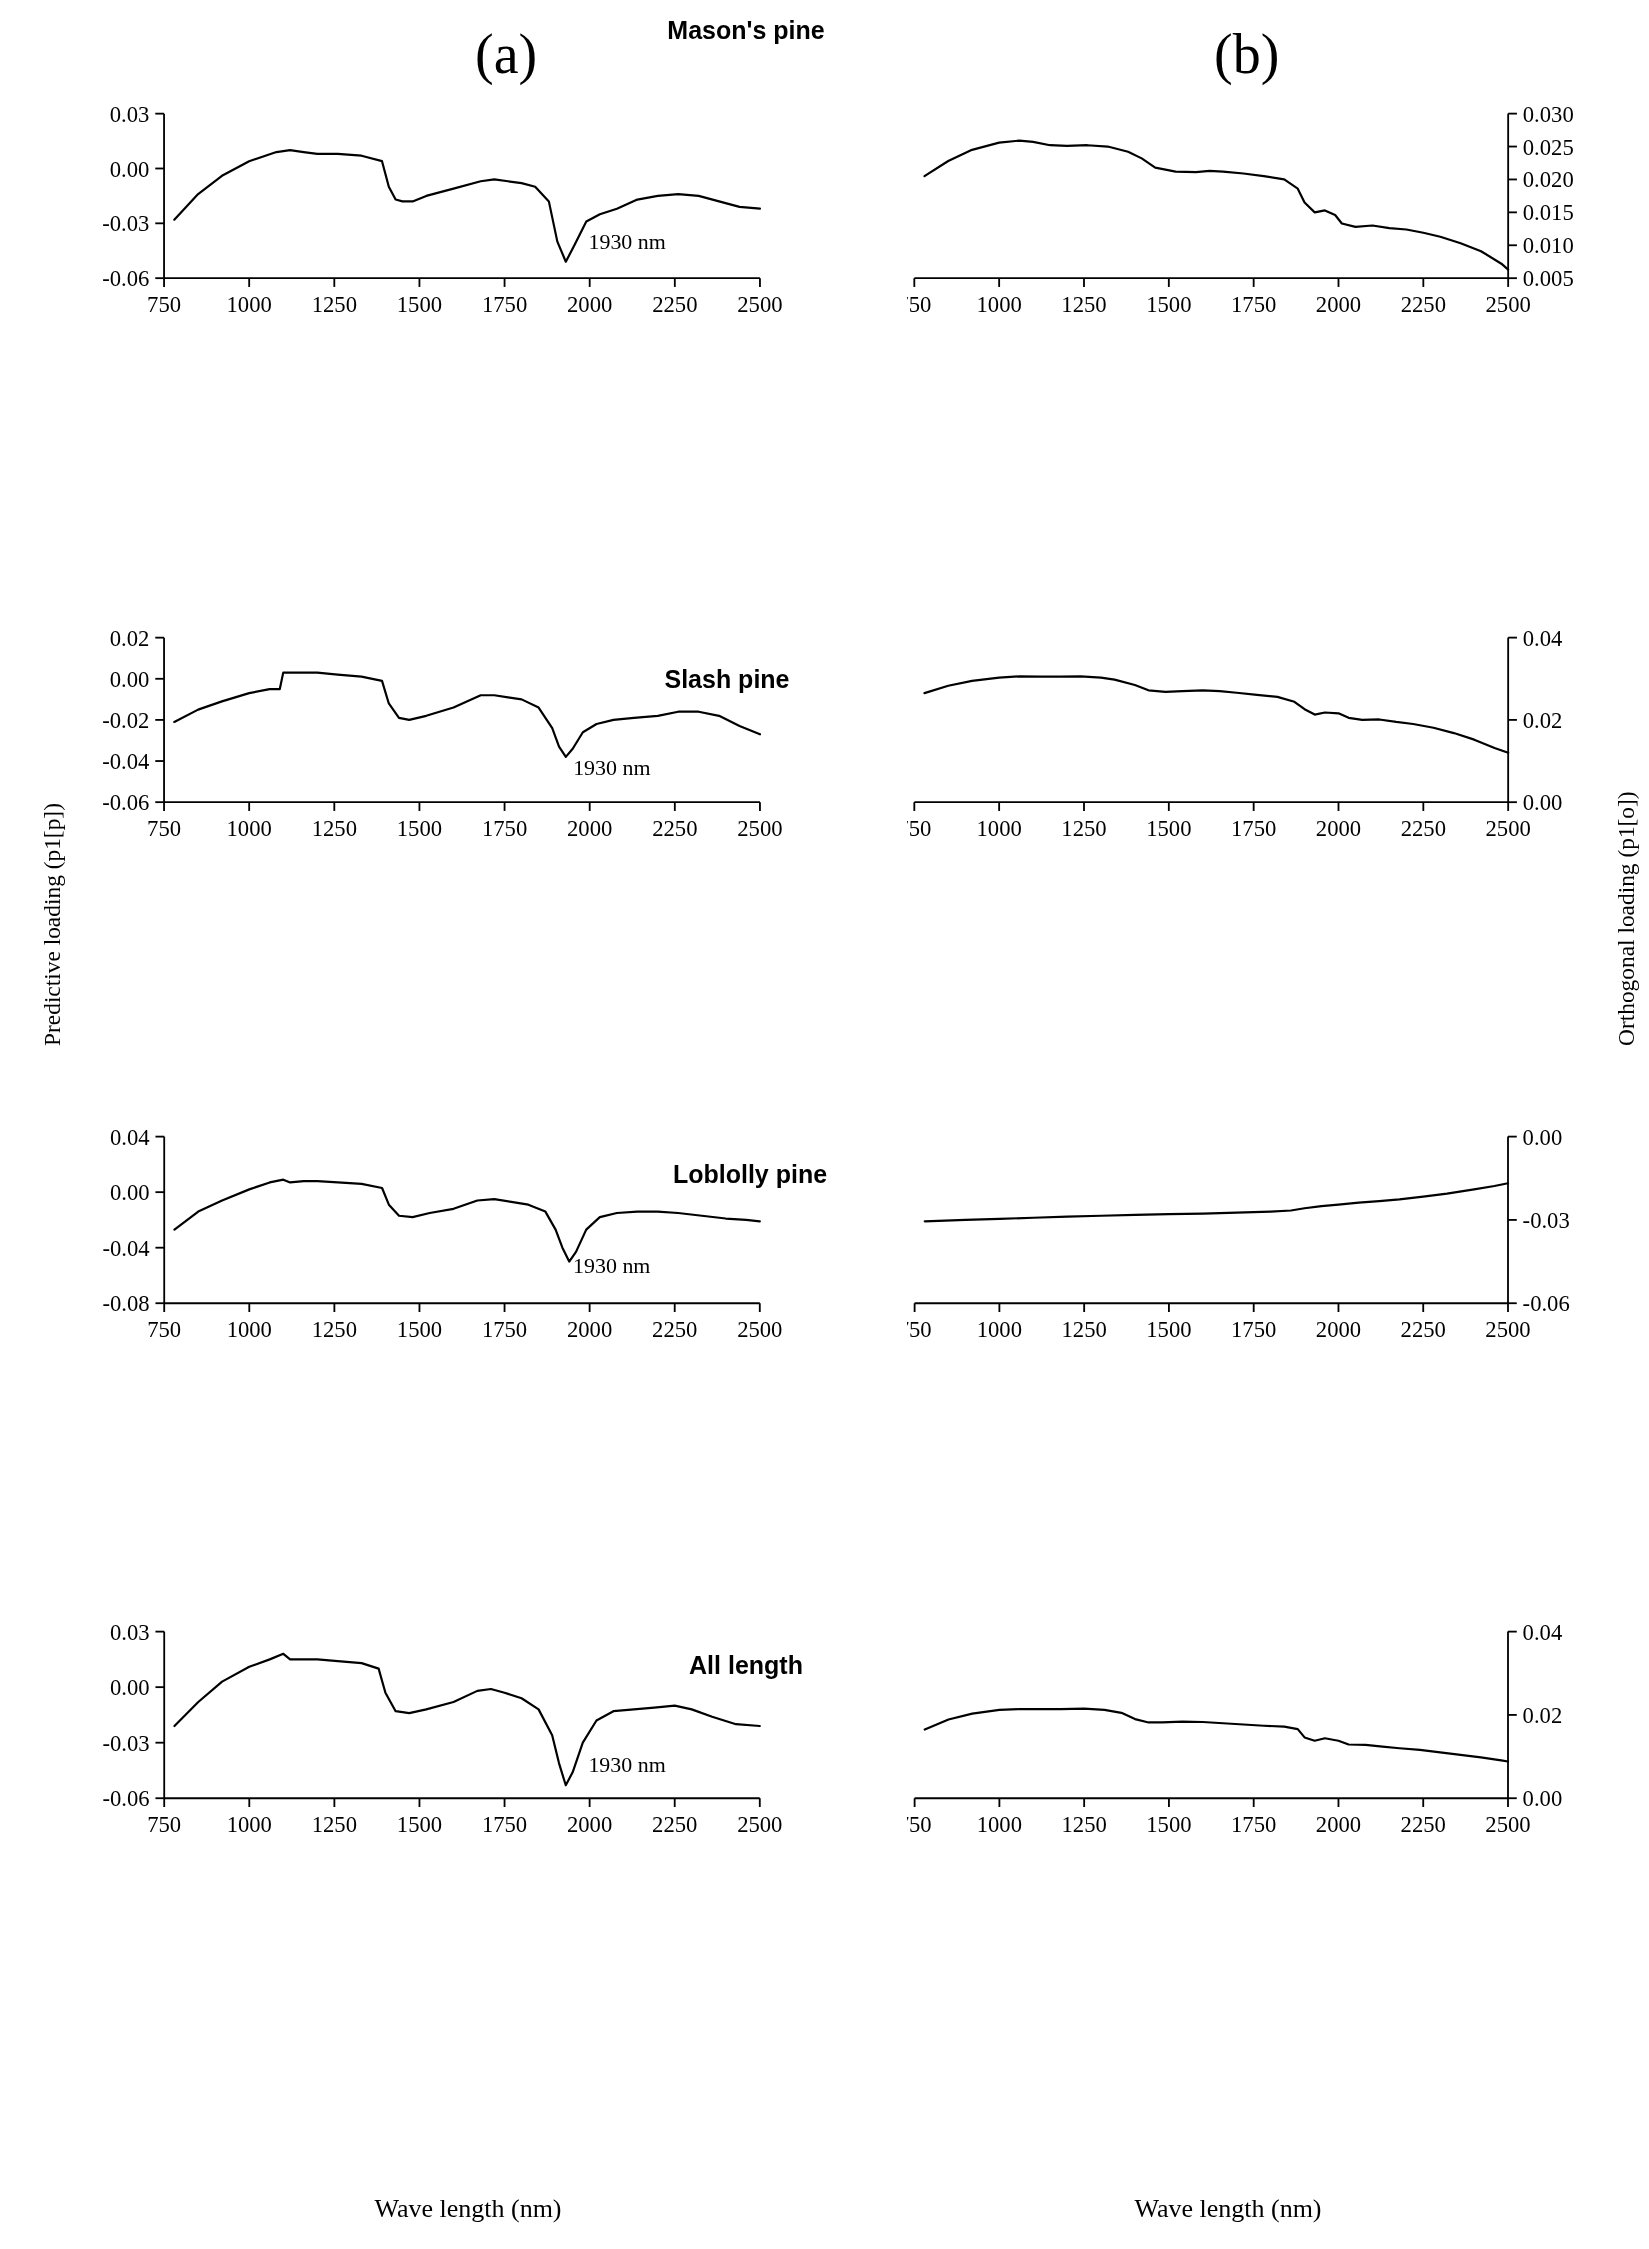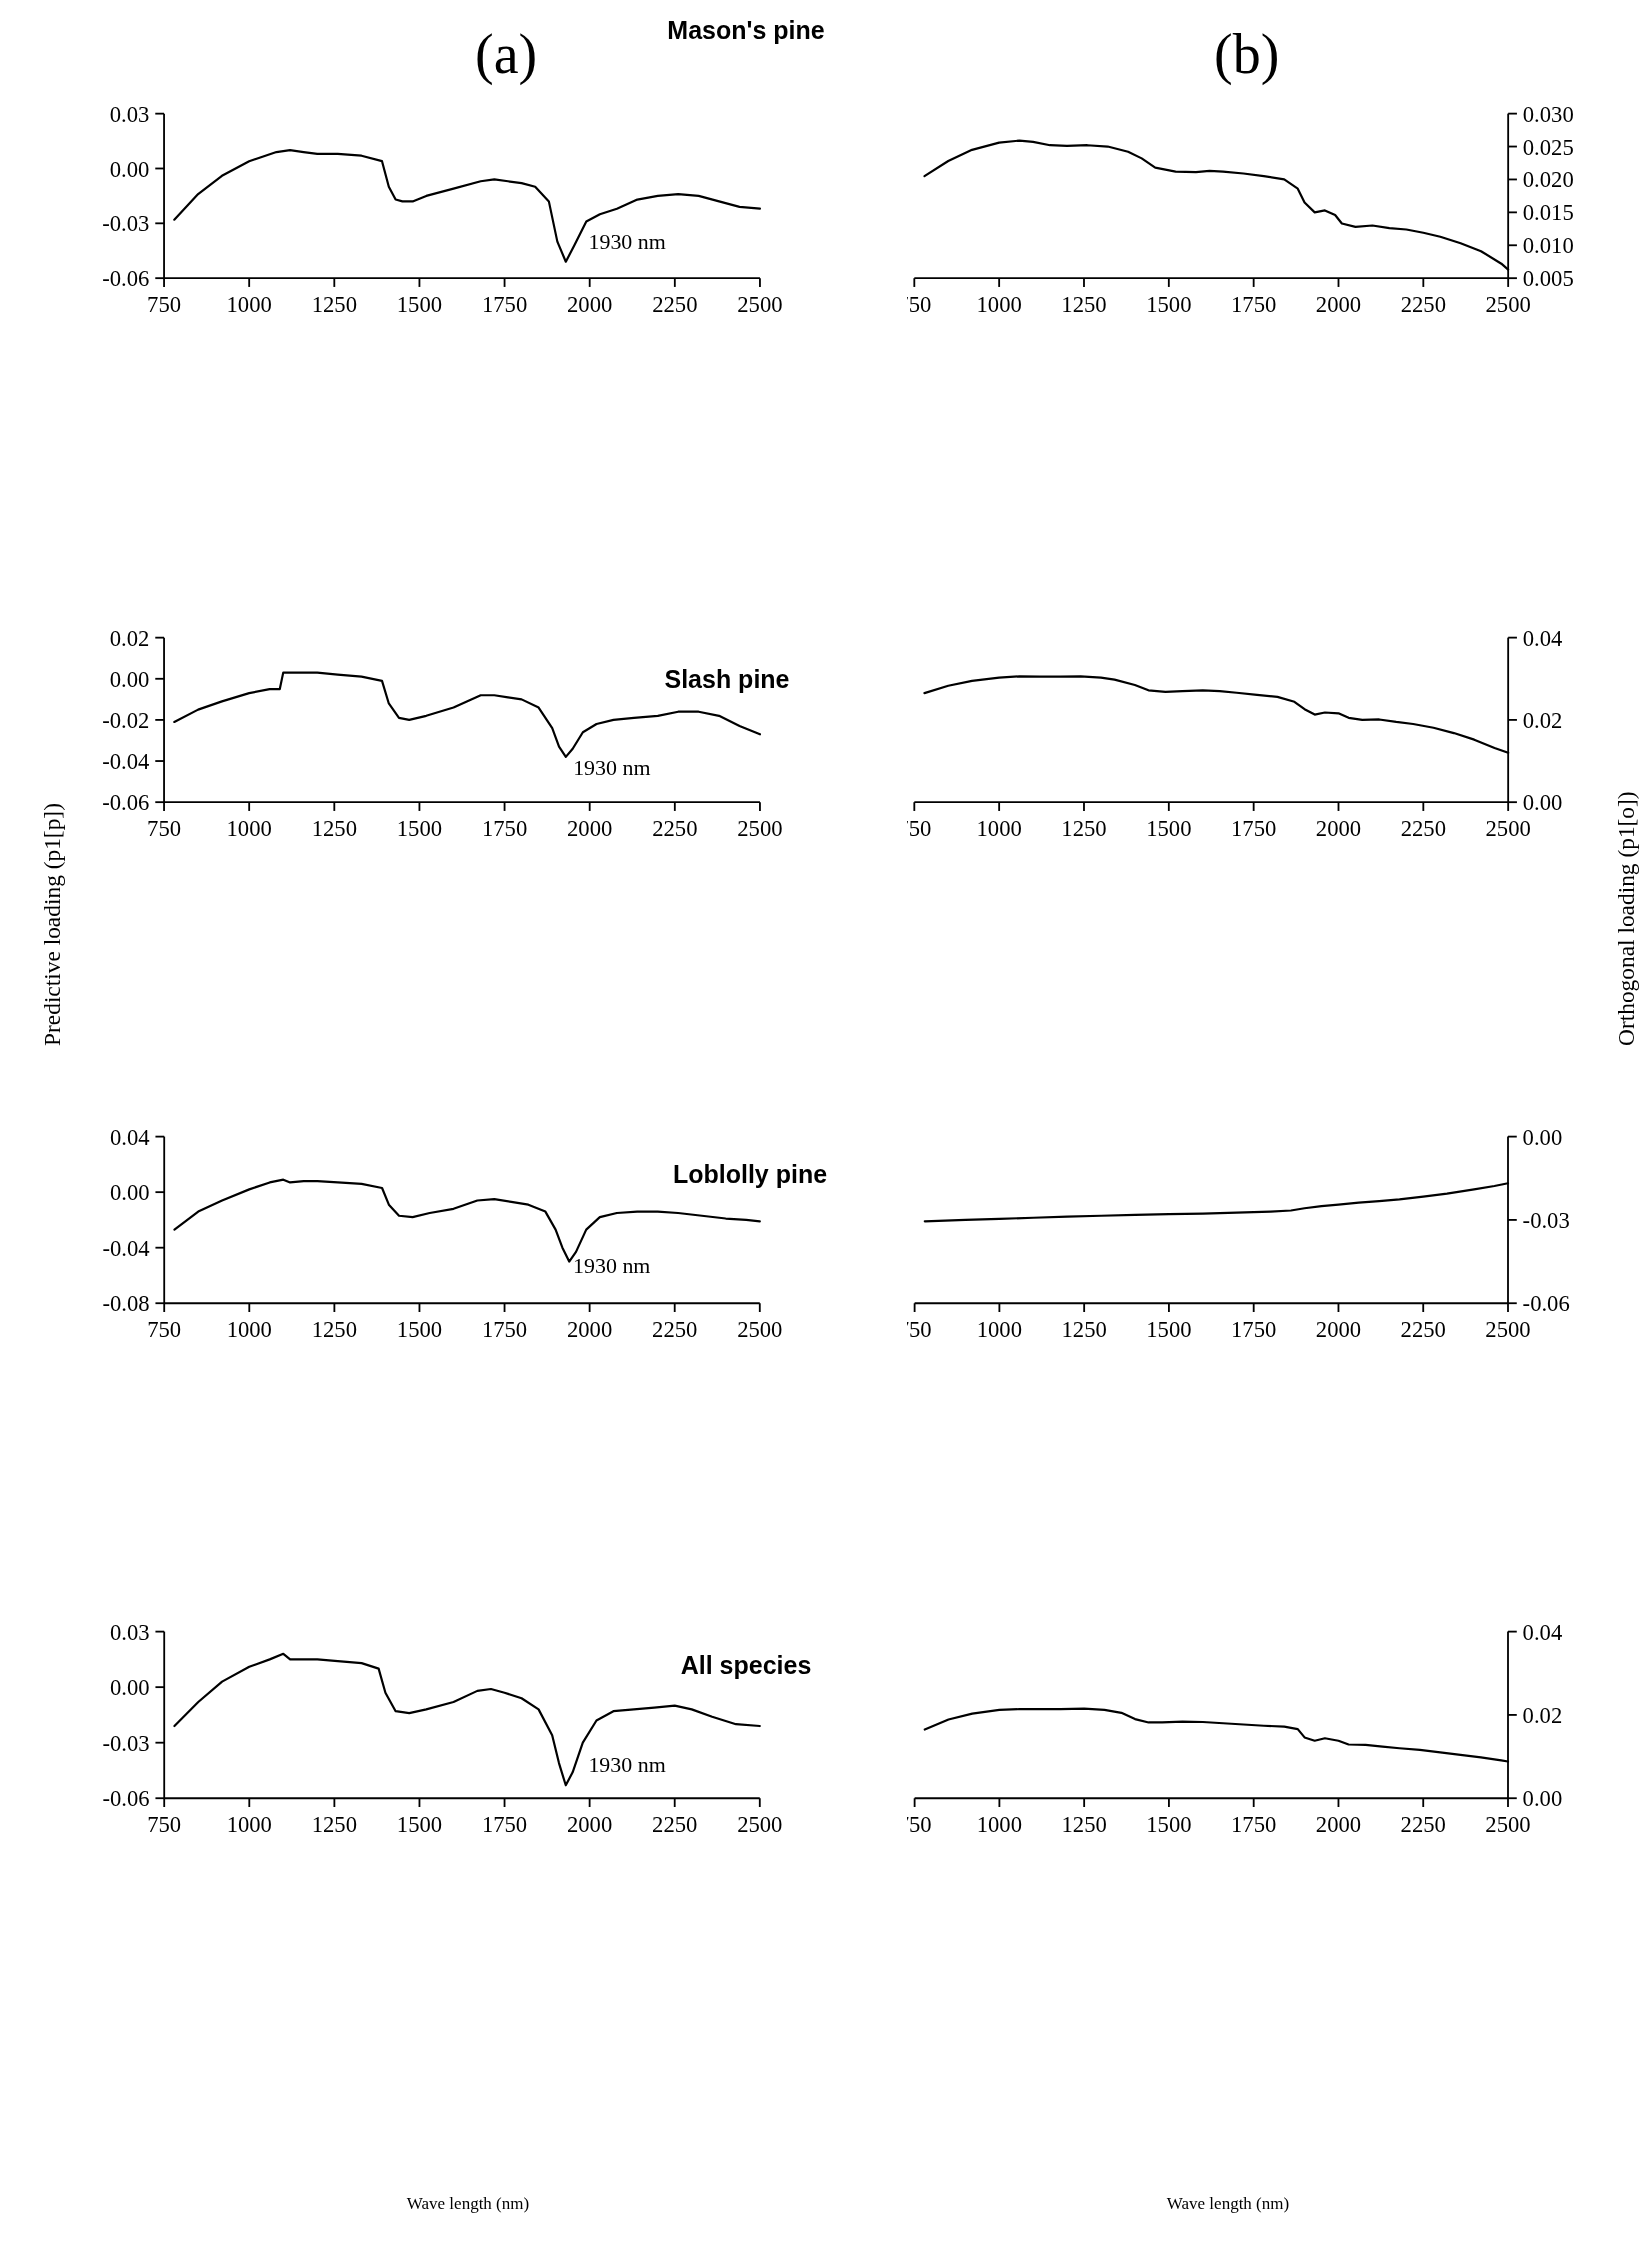--- a/index.html
+++ b/index.html
@@ -15,39 +15,39 @@
   }
   .axis-title-left{
     position:absolute;font-size:23.4px;
     transform:rotate(-90deg);transform-origin:left top;white-space:nowrap;
   }
   .axis-title-right{
     position:absolute;font-size:23.4px;
     transform:rotate(-90deg);transform-origin:left top;white-space:nowrap;
   }
   .xaxis-title{
-    position:absolute;font-size:17px;text-align:center;width:292px;
+    position:absolute;font-size:26px;text-align:center;width:292px;
   }
   .chart{position:absolute;}
   .chart svg{display:block;}
   .tick-label{font-size:31px;font-family:"Liberation Serif",serif;}
   .annot{font-size:30px;font-family:"Liberation Serif",serif;}
 </style>
 </head>
 <body>
 
 <div class="page">
 
   <div class="big-label" style="left:475px;top:22px;">(a)</div>
   <div class="big-label" style="left:1214px;top:22px;">(b)</div>
 
   <div class="panel-title" style="left:563px;top:16px;width:366px;">Mason's pine</div>
   <div class="panel-title" style="left:544px;top:658px;width:366px;margin-top:7px;">Slash pine</div>
   <div class="panel-title" style="left:560px;top:1160px;width:380px;">Loblolly pine</div>
-  <div class="panel-title" style="left:563px;top:1651px;width:366px;">All species</div>
+  <div class="panel-title" style="left:563px;top:1651px;width:366px;">All length</div>
 
   <div class="axis-title-left" style="left:39px;top:1046px;">Predictive loading (p1[p])</div>
   <div class="axis-title-right" style="left:1613px;top:1046px;">Orthogonal loading (p1[o])</div>
 
   <div class="xaxis-title" style="left:322px;top:2194px;">Wave length (nm)</div>
   <div class="xaxis-title" style="left:1082px;top:2194px;">Wave length (nm)</div>
 
   <div id="charts">
       <div class="chart" style="left: 69px; top: 99px;">
         <svg width="786" height="245" viewBox="0 0 1075 335">

